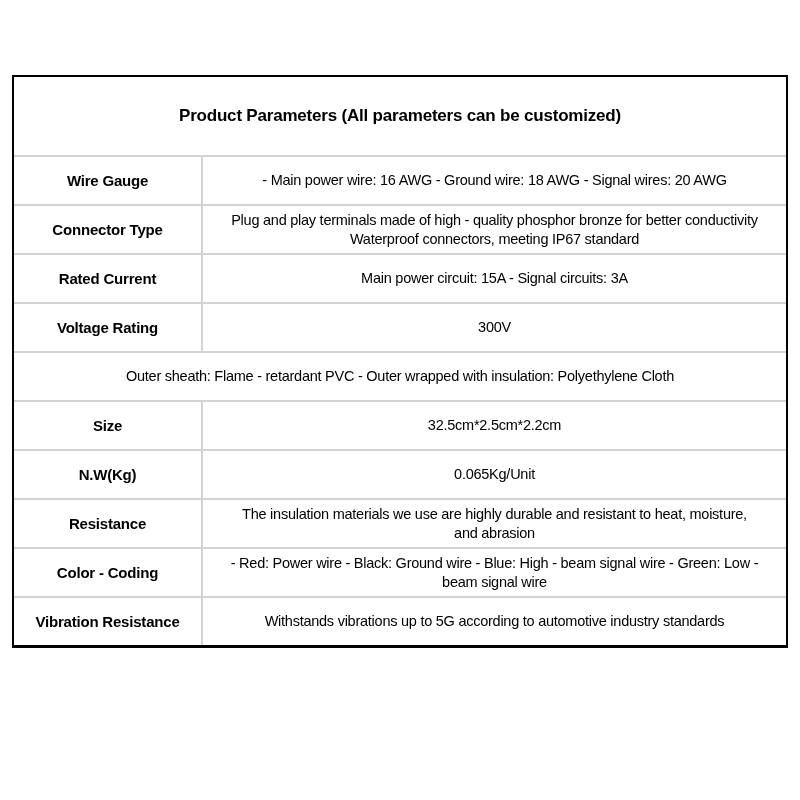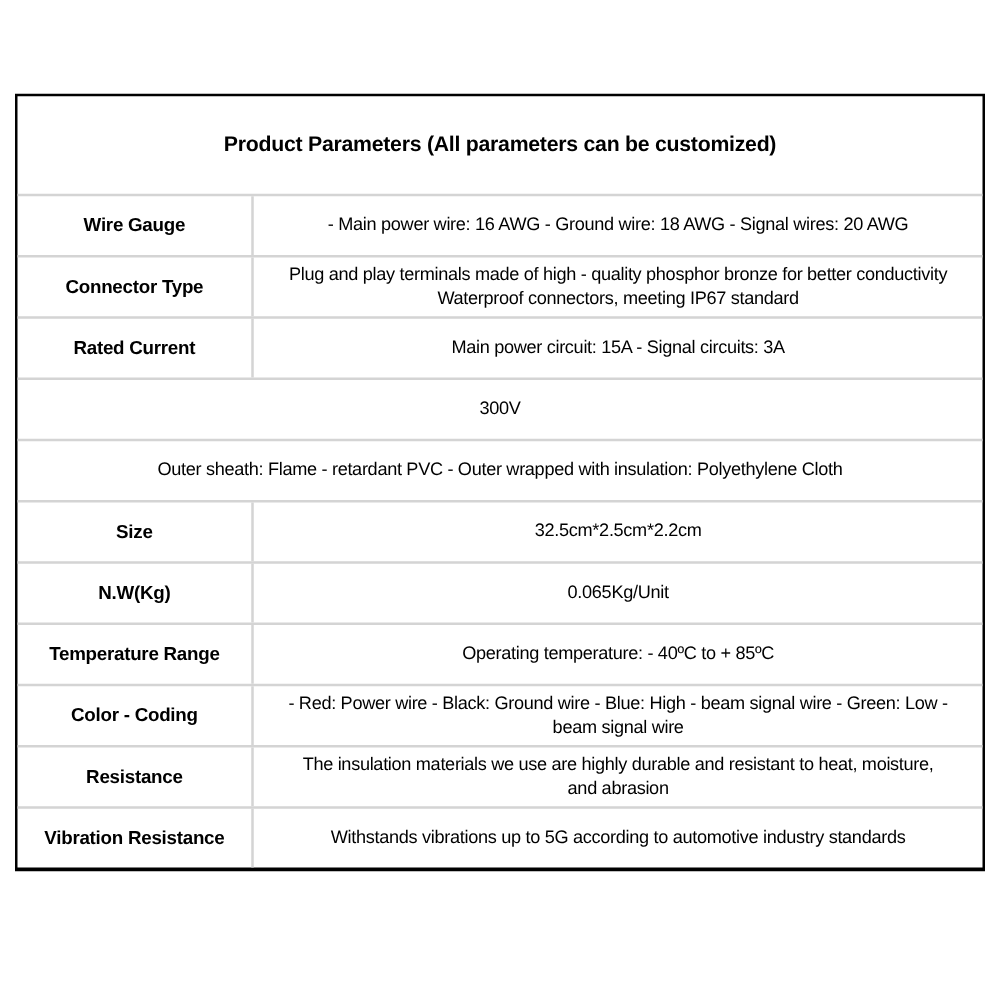--- a/index.html
+++ b/index.html
@@ -84,50 +84,47 @@
     <div class="label-cell">Connector Type</div>
     <div class="value-cell">Plug and play terminals made of high - quality phosphor bronze for better conductivity Waterproof connectors, meeting IP67 standard</div>
   </div>
 
   <div class="table-row">
     <div class="label-cell">Rated Current</div>
     <div class="value-cell">Main power circuit: 15A - Signal circuits: 3A</div>
   </div>
 
   <div class="table-row">
+    <div class="label-cell">Voltage Rating</div>
     <div class="value-cell">300V</div>
   </div>
 
   <div class="table-row">
     <div class="value-cell">Outer sheath: Flame - retardant PVC - Outer wrapped with insulation: Polyethylene Cloth</div>
   </div>
 
   <div class="table-row">
     <div class="label-cell">Size</div>
     <div class="value-cell">32.5cm*2.5cm*2.2cm</div>
   </div>
 
   <div class="table-row">
     <div class="label-cell">N.W(Kg)</div>
     <div class="value-cell">0.065Kg/Unit</div>
   </div>
 
+
   <div class="table-row">
-    <div class="label-cell">Temperature Range</div>
-    <div class="value-cell">Operating temperature: - 40ºC to + 85ºC</div>
+    <div class="label-cell">Resistance</div>
+    <div class="value-cell">The insulation materials we use are highly durable and resistant to heat, moisture, and abrasion</div>
   </div>
 
   <div class="table-row">
     <div class="label-cell">Color - Coding</div>
     <div class="value-cell">- Red: Power wire - Black: Ground wire - Blue: High - beam signal wire - Green: Low - beam signal wire</div>
-  </div>
-
-  <div class="table-row">
-    <div class="label-cell">Resistance</div>
-    <div class="value-cell">The insulation materials we use are highly durable and resistant to heat, moisture, and abrasion</div>
   </div>
 
   <div class="table-row">
     <div class="label-cell">Vibration Resistance</div>
     <div class="value-cell">Withstands vibrations up to 5G according to automotive industry standards</div>
   </div>
 
 
 </div>
 

